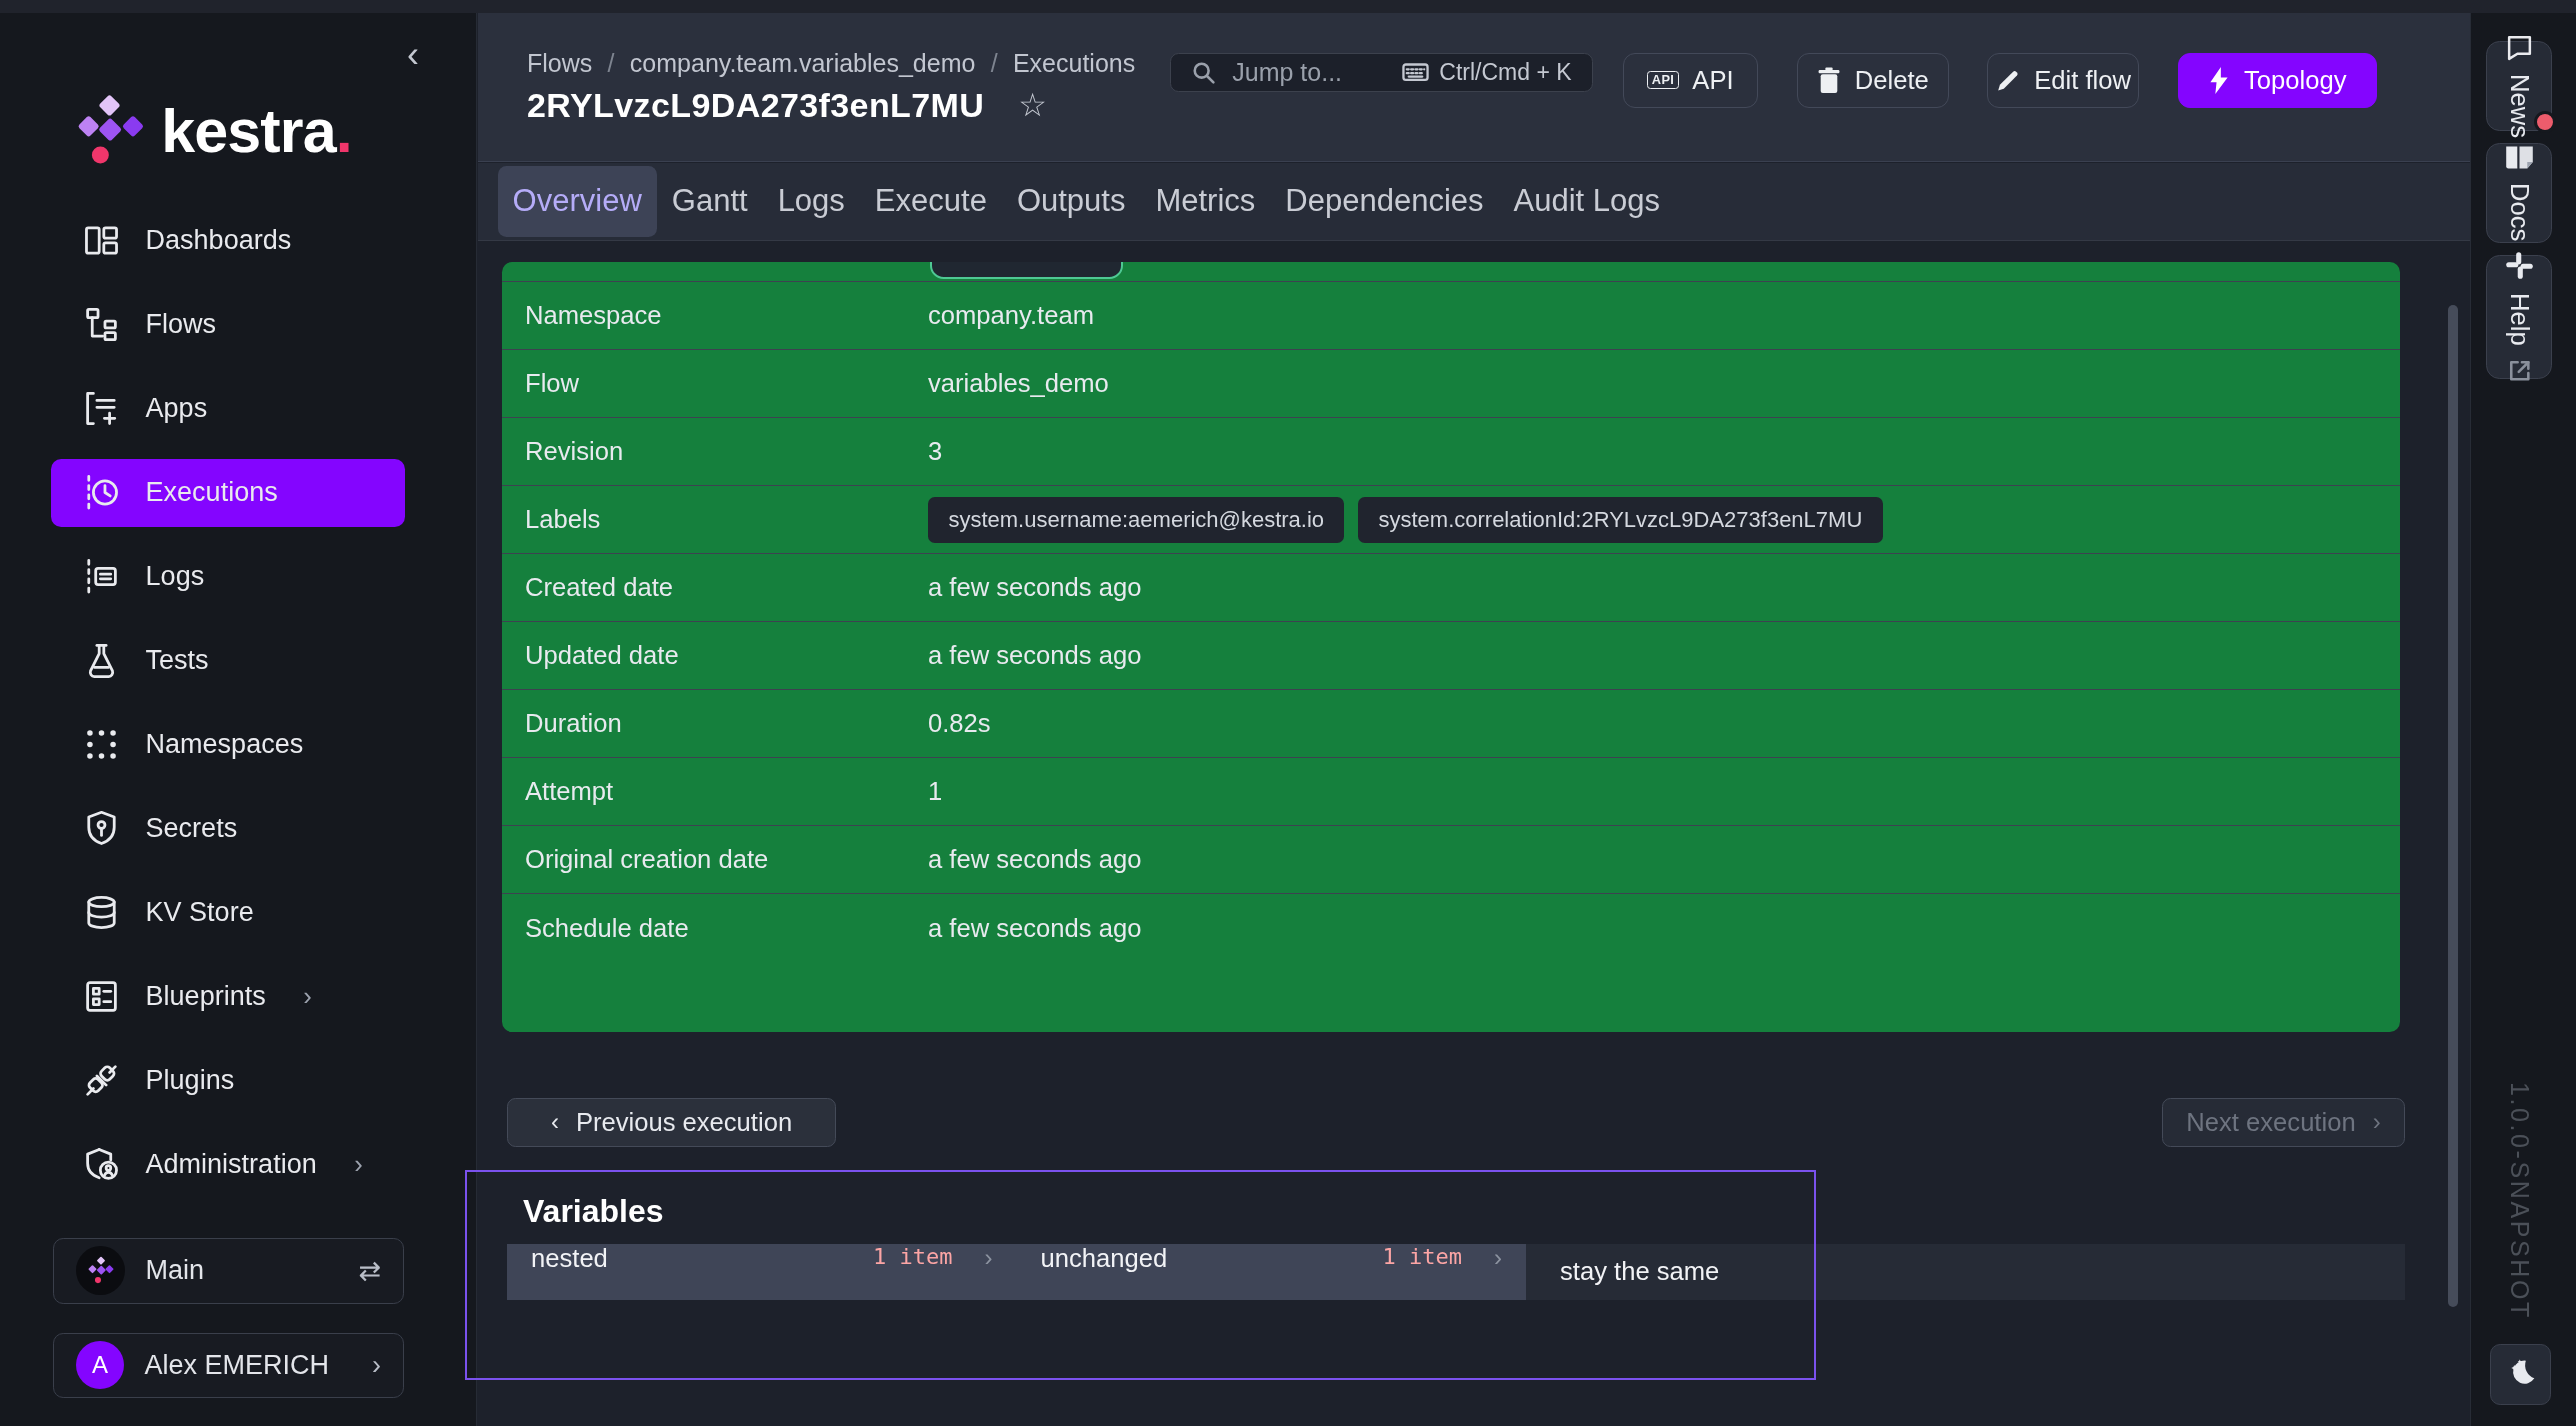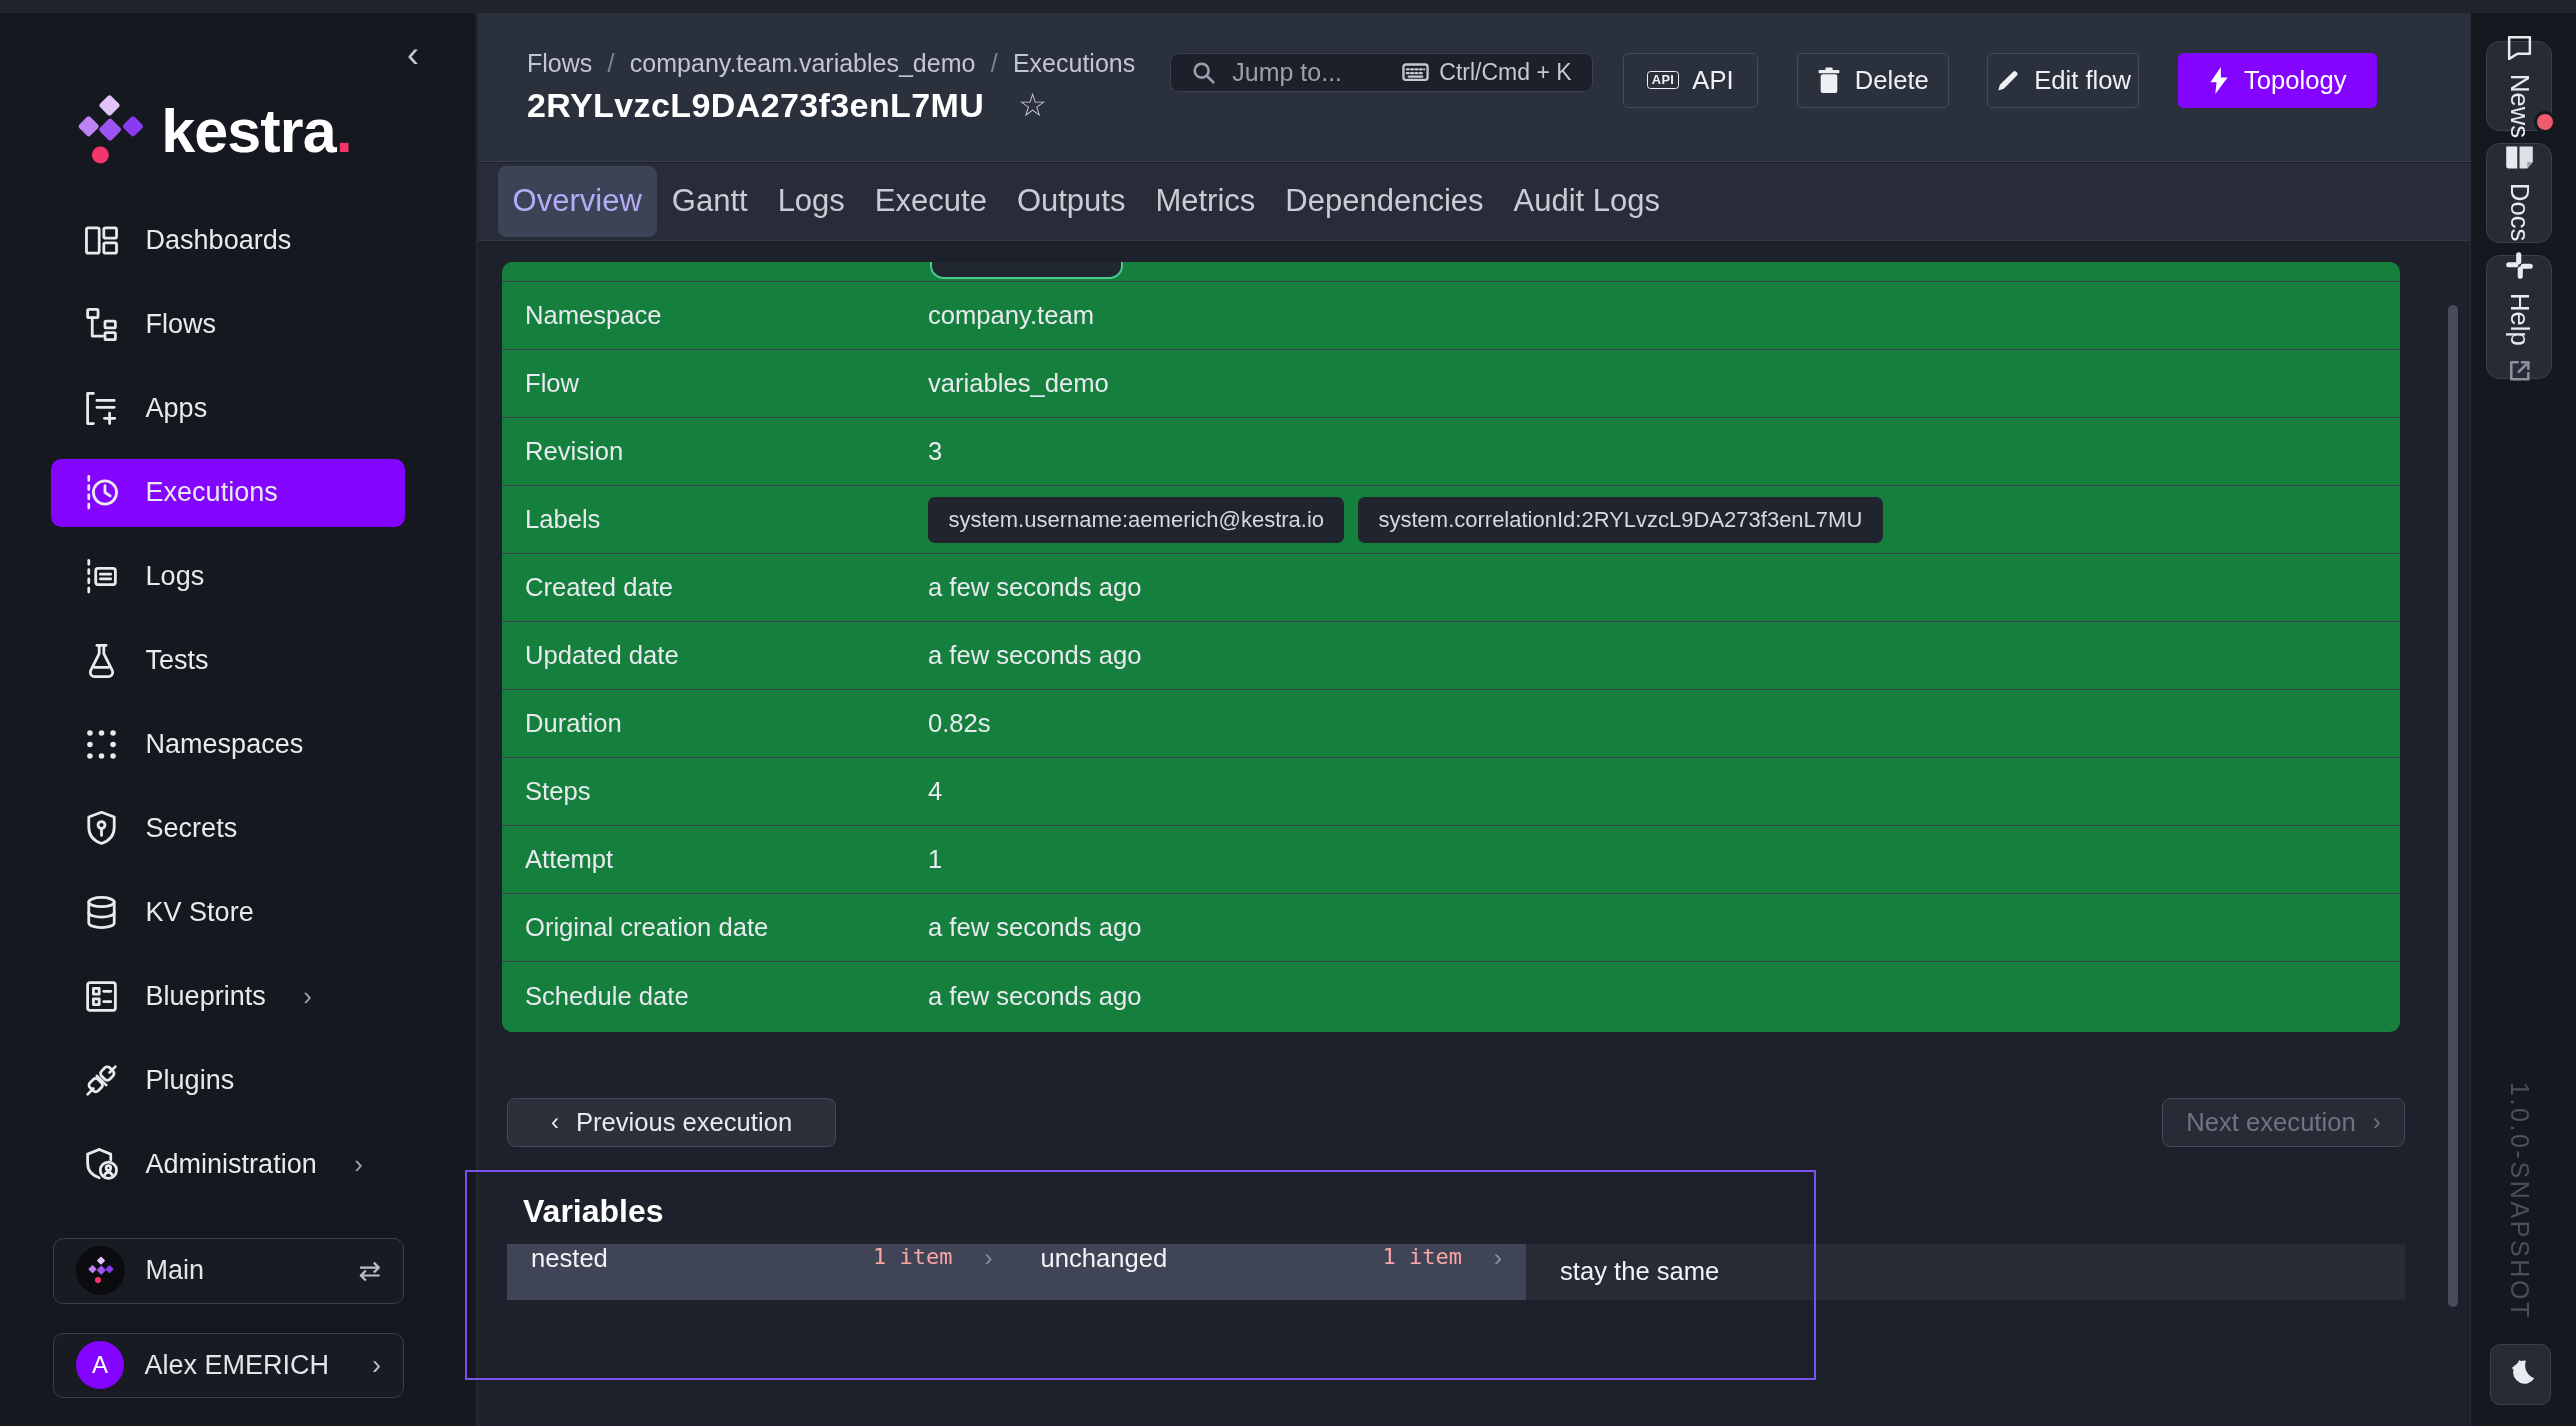--- a/index.html
+++ b/index.html
@@ -41,21 +41,21 @@
   #page-header { position:absolute; left:0; top:0; width:100%; height:149px; background:#2B303D; border-bottom:0.9px solid #3A4050; }
   #breadcrumb { position:absolute; left:49px; top:36px; font-size:25px; color:#C2C6D0; display:flex; gap:15.3px; }
   #breadcrumb .sep { color:#7E8490; }
   .crumb { cursor:pointer; }
   #title-row { position:absolute; left:49px; top:73px; display:flex; align-items:center; gap:34px; }
   #exec-title { font-size:34px; font-weight:bold; color:#FFFFFF; letter-spacing:0.4px; }
   #star { font-size:32px; color:#C3C7D0; cursor:pointer; }
   #searchbox { position:absolute; left:692px; top:40px; width:423px; height:39px; background:#1C202A; border:0.9px solid #3C414D; border-radius:8.5px; display:flex; align-items:center; padding:0 20.4px; gap:15.3px; cursor:text; }
   #search-ph { font-size:25px; color:#9AA0AB; flex:1; }
   #shortcut { font-size:23px; color:#C4C8D1; display:flex; align-items:center; gap:10.2px; }
-  .hbtn { position:absolute; top:40px; height:55px; border:0.9px solid #434959; border-radius:5px; background:#2B303D; display:flex; align-items:center; justify-content:center; gap:13.6px; font-size:25.6px; color:#EEF0F3; cursor:pointer; }
+  .hbtn { position:absolute; top:40px; height:55px; border:0.9px solid #434959; border-radius:12px; background:#2B303D; display:flex; align-items:center; justify-content:center; gap:13.6px; font-size:25.6px; color:#EEF0F3; cursor:pointer; }
   #btn-api { left:1145px; width:135px; }
   #btn-delete { left:1319px; width:152px; }
   #btn-edit { left:1509px; width:152px; }
   #btn-execute { left:1700px; width:199px; background:#8405FF; border-color:#8405FF; color:#fff; }
   .api-chip { font-size:12.8px; font-weight:bold; letter-spacing:0.4px; border:1.7px solid #EEF0F3; border-radius:3.4px; padding:1.7px 3.4px; line-height:1; }
 
   #tabbar { position:absolute; left:0; top:150px; width:100%; height:78px; background:#272C38; border-bottom:0.9px solid #343945; display:flex; align-items:center; padding-left:19.6px; }
   .tab { font-size:31px; color:#C9CCD4; padding:0 15px; height:71px; display:flex; align-items:center; border-radius:8.5px; cursor:pointer; white-space:nowrap; }
   .tab.active { background:#3D4356; color:#B5ACF8; }
 
@@ -384,24 +384,20 @@
         </div>
       <div class="drow">
           <div class="dlabel">Updated date</div>
           <div class="dvalue">a few seconds ago</div>
         </div>
       <div class="drow">
           <div class="dlabel">Duration</div>
           <div class="dvalue">0.82s</div>
         </div>
       <div class="drow">
-          <div class="dlabel">Steps</div>
-          <div class="dvalue">4</div>
-        </div>
-      <div class="drow">
           <div class="dlabel">Attempt</div>
           <div class="dvalue">1</div>
         </div>
       <div class="drow">
           <div class="dlabel">Original creation date</div>
           <div class="dvalue">a few seconds ago</div>
         </div>
       <div class="drow">
           <div class="dlabel">Schedule date</div>
           <div class="dvalue">a few seconds ago</div>

